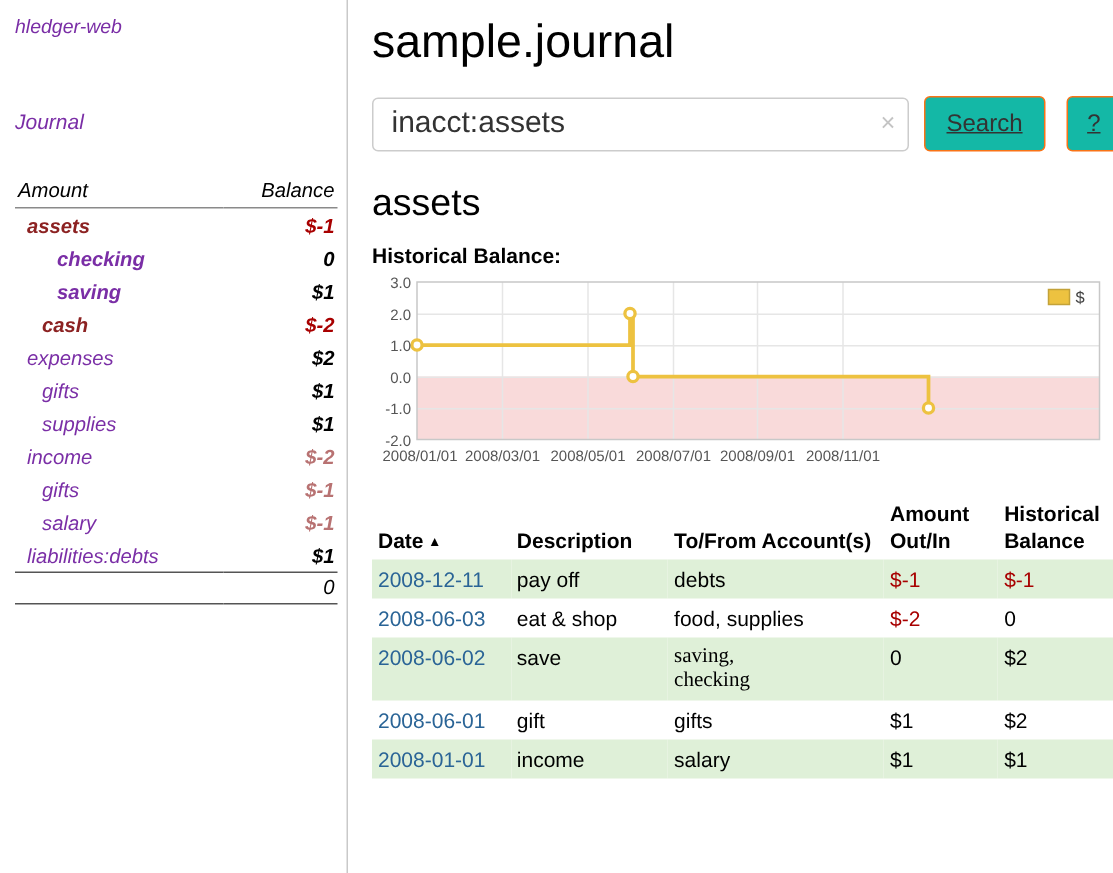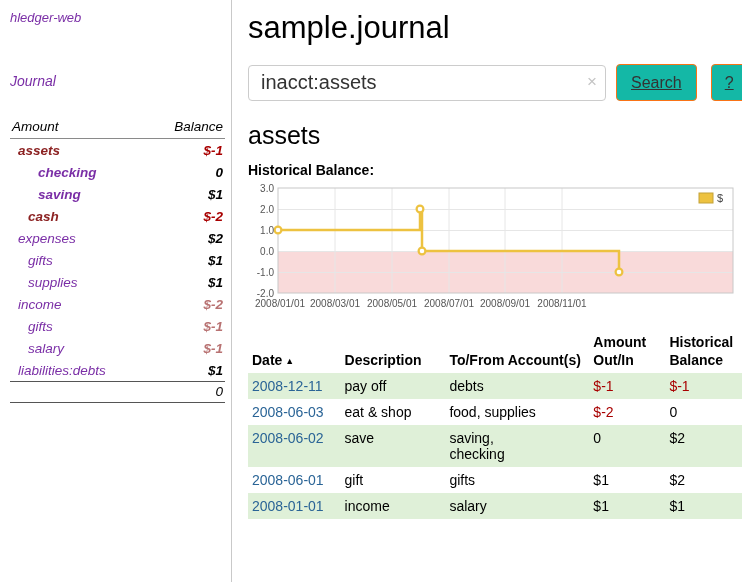--- a/index.html
+++ b/index.html
@@ -71,21 +71,21 @@
   table.register { width: 100%; border-collapse: collapse; font-size: 14px; margin-top: 16px; }
   table.register th {
     text-align: left; vertical-align: bottom; font-weight: bold;
     padding: 2px 4px 4px 4px; line-height: 1.25;
   }
   table.register th.num, table.register td.num { text-align: left; }
   table.register td { padding: 5px 4px; vertical-align: top; }
   tr.green { background: #dff0d8; }
   td.date a { color: #2a6496; text-decoration: none; }
   .sort-caret { font-size: 9px; position: relative; top: -1px; margin-left: 3px; }
-  .narrow { display: inline-block; max-width: 78px; }
+  .narrow { display: inline-block; max-width: 78px; font-family: Liberation Serif, serif; }
 </style>
 </head>
 <body>
 
 <div class="layout">
 
   <aside class="sidebar">
     <div class="app-title">
       <a href="#">hledger-web</a>
     </div>

